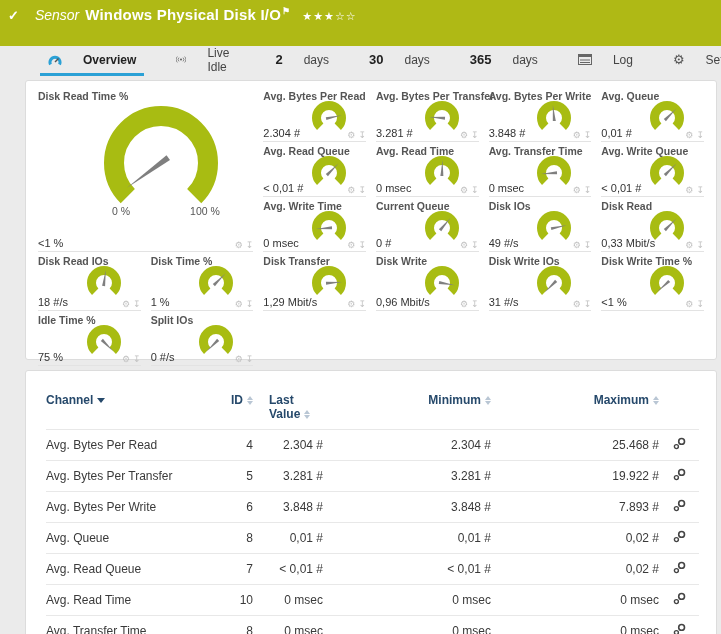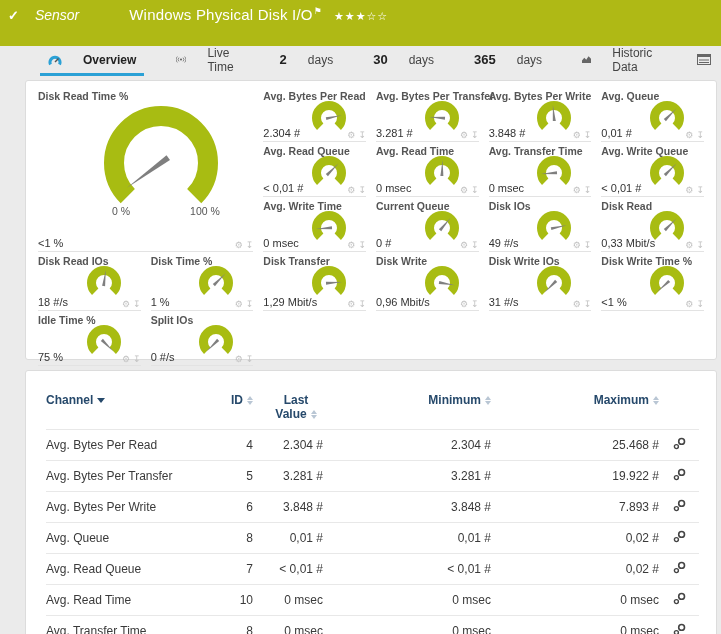--- a/index.html
+++ b/index.html
@@ -4,21 +4,21 @@
 <style>
   * { margin:0; padding:0; box-sizing:border-box; }
   html,body { width:721px; height:634px; overflow:hidden; background:#ebebeb;
     font-family:"Liberation Sans", sans-serif; }
 
   
   .sensor-header { background:#afb915; color:#fff; height:46px; padding:6px 10px 0 8px; }
   .sh-line1 { display:flex; align-items:baseline; gap:6px; }
   .check { font-size:13px; font-weight:bold; }
   .sensor-kind { font-style:italic; font-size:14px;margin-left:10px; }
-  .sensor-title { font-size:15px; font-weight:normal; letter-spacing:.2px;margin-left:44px; }
+  .sensor-title { font-size:15px; font-weight:bold; letter-spacing:.2px; }
   .flag { font-size:9px; vertical-align:super; margin-left:1px; }
   .stars { font-size:11px; letter-spacing:1px; margin-left:6px; }
   .sh-status { font-size:10px; font-weight:bold; margin:3px 0 0 30px; letter-spacing:.5px; }
 
   
   .tabbar { height:30px; display:flex; align-items:stretch; padding-left:40px; gap:24px; }
   .tab { display:flex; align-items:center; gap:21px; font-size:12px; color:#444;
     padding:0 8px; cursor:pointer; border-bottom:3px solid transparent; }
   .tab b { color:#222; font-size:13px; }
   .tab.active { border-bottom-color:#2ba1d6; color:#222; font-weight:bold; }
@@ -47,21 +47,21 @@
   .gicons span { cursor:pointer; }
 
   
   .table-panel { padding:16px 20px 0 20px; }
   table { width:100%; border-collapse:collapse; table-layout:fixed; font-size:12px; }
   thead th { color:#26496b; font-weight:bold; text-align:right; padding:6px 0 8px 0;
     vertical-align:top; cursor:pointer; }
   thead th.col-channel { text-align:left; }
   thead th.col-gear { cursor:default; }
   th .hwrap { display:inline-block; }
-  th.col-last .hwrap { width:54px; text-align:center; }
+  th.col-last .hwrap { width:54px; text-align:left; }
   .caret-down { display:inline-block; width:0; height:0; border-left:4px solid transparent;
     border-right:4px solid transparent; border-top:5px solid #26496b;
     vertical-align:middle; margin-left:4px; }
   .sort { display:inline-flex; flex-direction:column; vertical-align:middle;
     margin-left:4px; gap:1px; }
   .sort i { display:block; width:0; height:0; border-left:3.5px solid transparent;
     border-right:3.5px solid transparent; }
   .sort i.up { border-bottom:4px solid #b9c6d4; }
   .sort i.dn { border-top:4px solid #b9c6d4; }
   tbody td { border-top:1px solid #e8e8e8; padding:7px 0; color:#3a3a3a;
@@ -89,39 +89,33 @@
         <line x1="7" y1="8" x2="10.5" y2="4.5" stroke="#555" stroke-width="1.5"></line>
       </svg>
       <span>Overview</span>
     </div>
     <div class="tab">
       <svg width="16" height="11" viewBox="0 0 16 11">
         <circle cx="8" cy="5.5" r="1.7" fill="#666"></circle>
         <path d="M4.8 2.5 A4.2 4.2 0 0 0 4.8 8.5 M2.2 0.8 A6.6 6.6 0 0 0 2.2 10.2" fill="none" stroke="#666" stroke-width="1.2"></path>
         <path d="M11.2 2.5 A4.2 4.2 0 0 1 11.2 8.5 M13.8 0.8 A6.6 6.6 0 0 1 13.8 10.2" fill="none" stroke="#666" stroke-width="1.2"></path>
       </svg>
-      <span>Live Time</span>
+      <span>Live Idle</span>
     </div>
     <div class="tab">
       <b>2</b>
       <span>days</span>
     </div>
     <div class="tab">
       <b>30</b>
       <span>days</span>
     </div>
     <div class="tab">
       <b>365</b>
       <span>days</span>
-    </div>
-    <div class="tab">
-      <svg width="14" height="11" viewBox="0 0 14 11">
-        <path d="M0 11 L0 7 L3.5 3 L6.5 6 L10 0.5 L14 4.5 L14 11 Z" fill="#666"></path>
-      </svg>
-      <span>Historic Data</span>
     </div>
     <div class="tab">
       <svg width="14" height="11" viewBox="0 0 14 11">
         <rect x="0.5" y="0.5" width="13" height="10" fill="none" stroke="#666" stroke-width="1"></rect>
         <rect x="0.5" y="0.5" width="13" height="2.5" fill="#666"></rect>
         <line x1="2" y1="6" x2="12" y2="6" stroke="#666" stroke-width="1"></line>
         <line x1="2" y1="8.5" x2="12" y2="8.5" stroke="#666" stroke-width="1"></line>
       </svg>
       <span>Log</span>
     </div>

